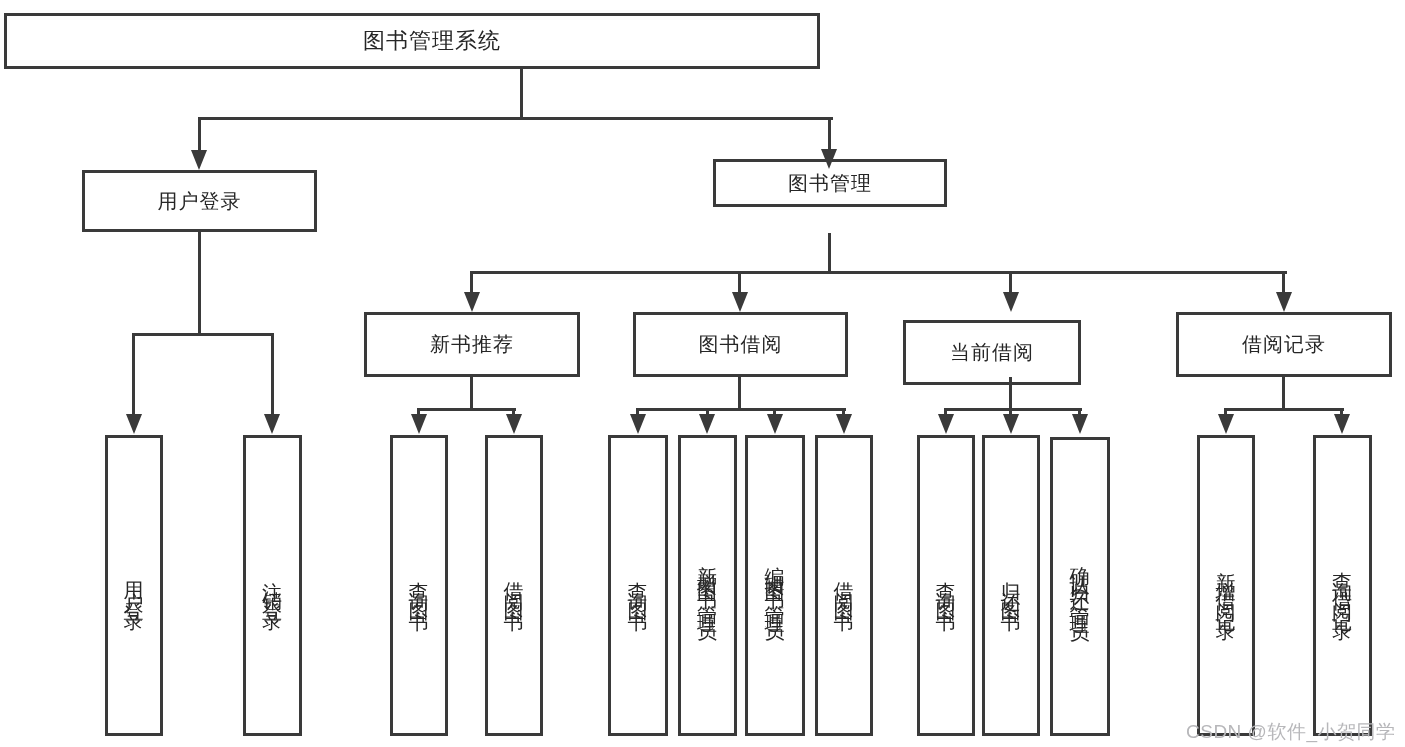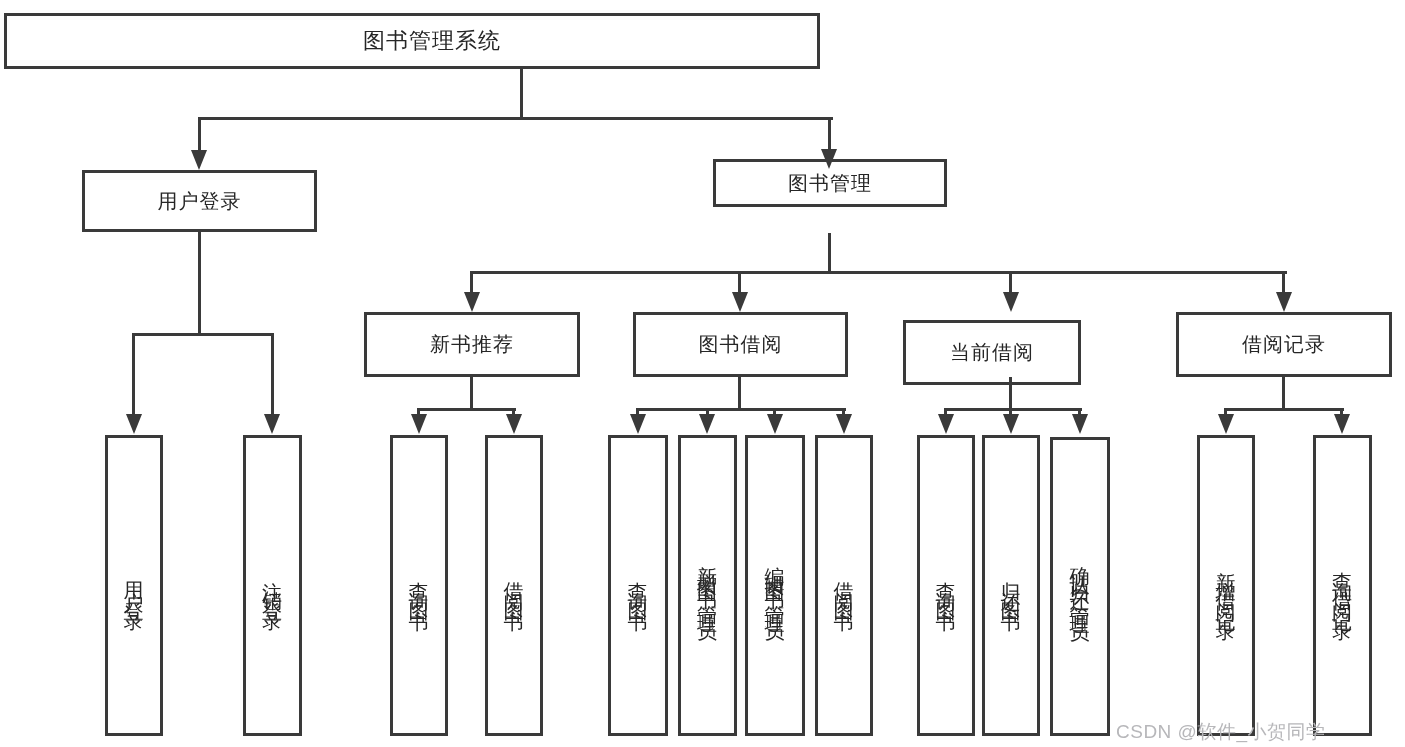--- a/index.html
+++ b/index.html
@@ -19,21 +19,21 @@
   .vlabel.tight{letter-spacing:8px;}
   .vline,.hline{position:absolute;background:#3a3a3a;}
   .vline{width:3px;}
   .hline{height:3px;}
   .arrow{
     position:absolute;width:0;height:0;
     border-left:8px solid transparent;border-right:8px solid transparent;
     border-top:20px solid #3a3a3a;
   }
   .watermark{
-    position:absolute;left:1116px;top:719px;z-index:5;
+    position:absolute;left:1186px;top:719px;z-index:5;
     font-size:19px;color:#b7b7ba;letter-spacing:0.5px;white-space:nowrap;text-align:right;
   }
 </style>
 </head>
 <body>
 
 <div class="canvas">
 
   <div class="box" style="left:4px;top:13px;width:816px;height:56px;padding-left:40px;">
     <span class="hlabel" style="font-size:22px;">图书管理系统</span>

